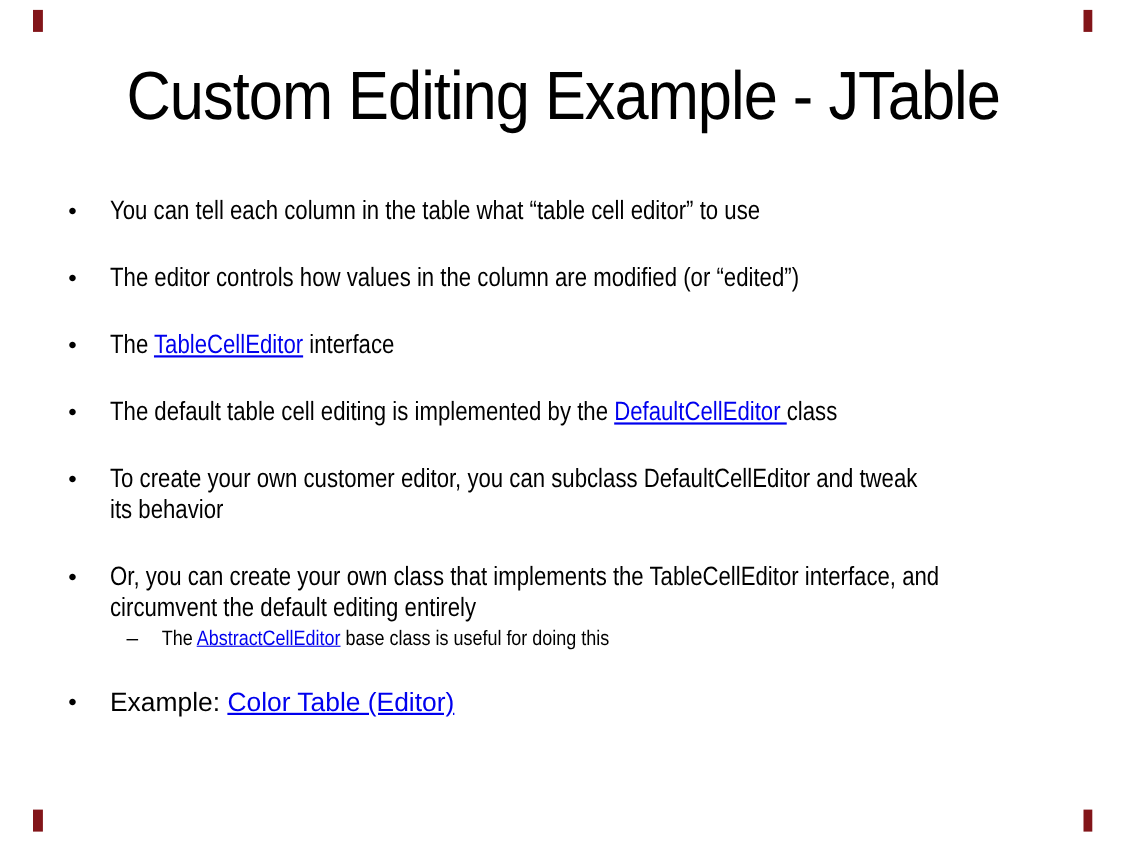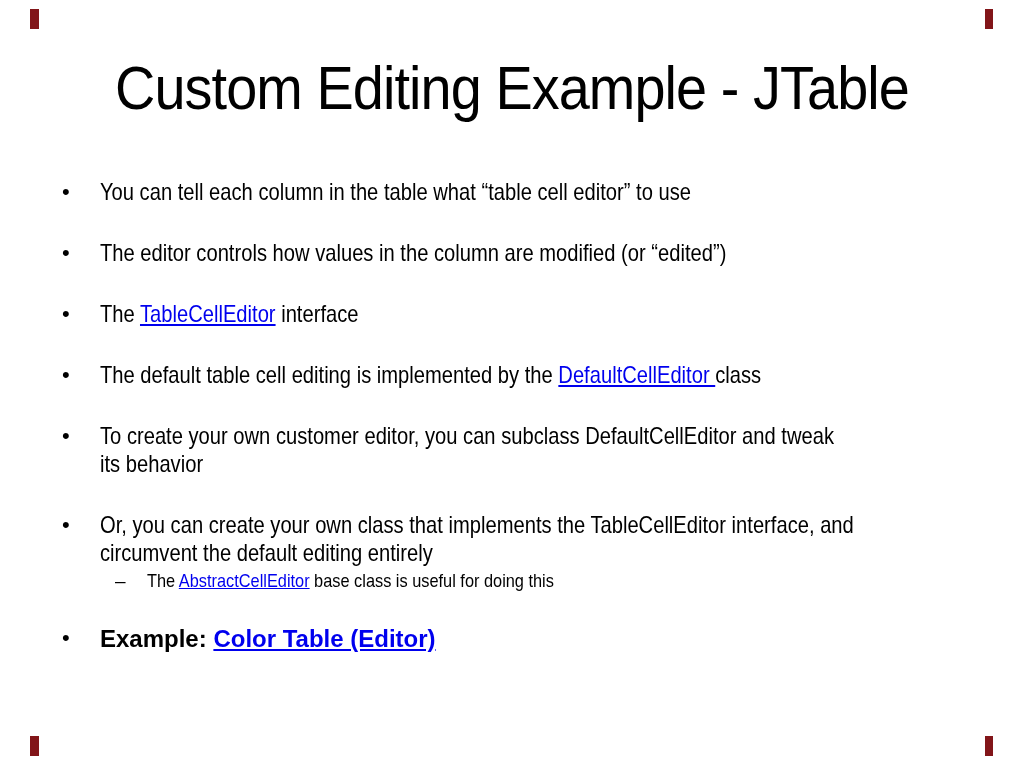--- a/index.html
+++ b/index.html
@@ -84,21 +84,20 @@
     line-height: 24px;
     width: 1000px;
     transform: scaleX(0.86);
   }
 
   .bullet-row.regular .btext {
     font-size: 24px;
     line-height: 29px;
     width: 950px;
     transform: none;
-    font-weight: bold;
   }
 
   .btext a {
     text-decoration: underline;
     cursor: pointer;
   }
 </style>
 </head>
 <body>
 

